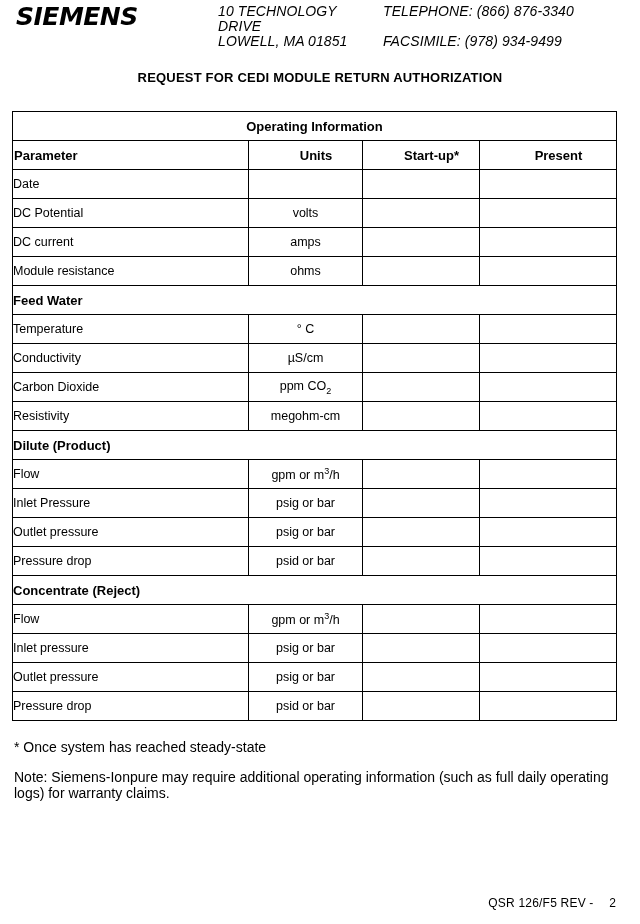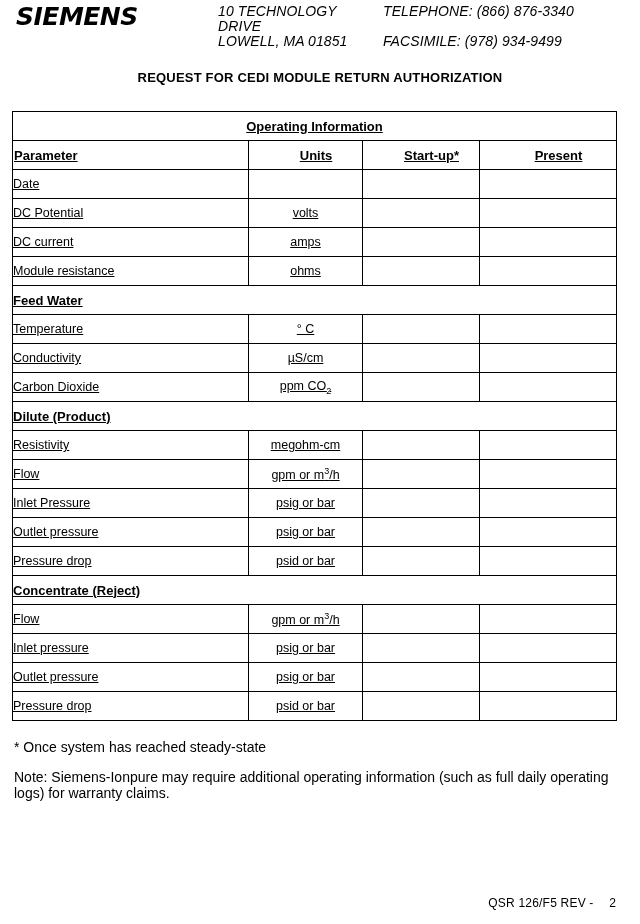--- a/index.html
+++ b/index.html
@@ -72,21 +72,20 @@
 
   
   .table-wrap {
     margin: 26px 12px 0 12px;
   }
   table.form {
     border-collapse: collapse;
     width: 604px;
     table-layout: fixed;
     font-size: 12.5px;
-    text-decoration: underline;
   }
   table.form td, table.form th {
     border: 1px solid #000;
     padding: 0;
     height: 28px;
     vertical-align: middle;
   }
   .col-param { width: 236px; }
   .col-units { width: 114px; }
   .col-start { width: 117px; }
@@ -228,27 +227,27 @@
             <td class="blank-cell"></td>
             <td class="blank-cell"></td>
           </tr>
           <tr>
             <td class="param">Carbon Dioxide</td>
             <td class="units">ppm CO<sub>2</sub></td>
             <td class="blank-cell"></td>
             <td class="blank-cell"></td>
           </tr>
           <tr>
-            <td class="subhead" colspan="4">Dilute (Product)</td>
-          </tr>
-          <tr>
             <td class="param">Resistivity</td>
             <td class="units">megohm-cm</td>
             <td class="blank-cell"></td>
             <td class="blank-cell"></td>
+          </tr>
+          <tr>
+            <td class="subhead" colspan="4">Dilute (Product)</td>
           </tr>
           <tr>
             <td class="param">Flow</td>
             <td class="units">gpm or m<sup>3</sup>/h</td>
             <td class="blank-cell"></td>
             <td class="blank-cell"></td>
           </tr>
           <tr>
             <td class="param">Inlet Pressure</td>
             <td class="units">psig or bar</td>

